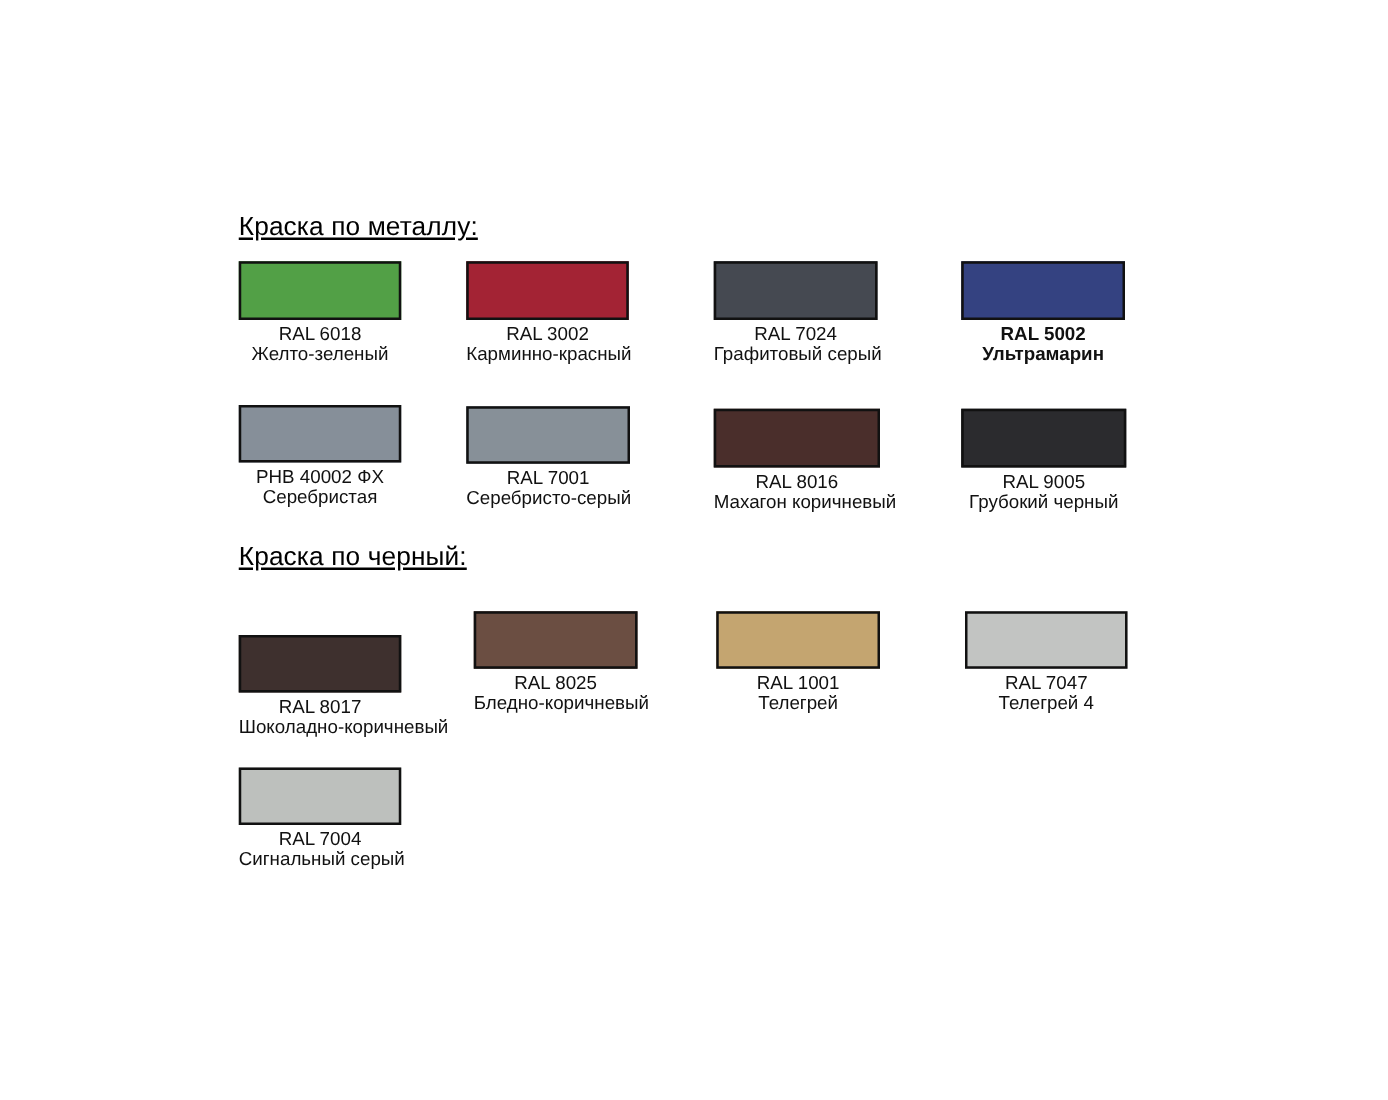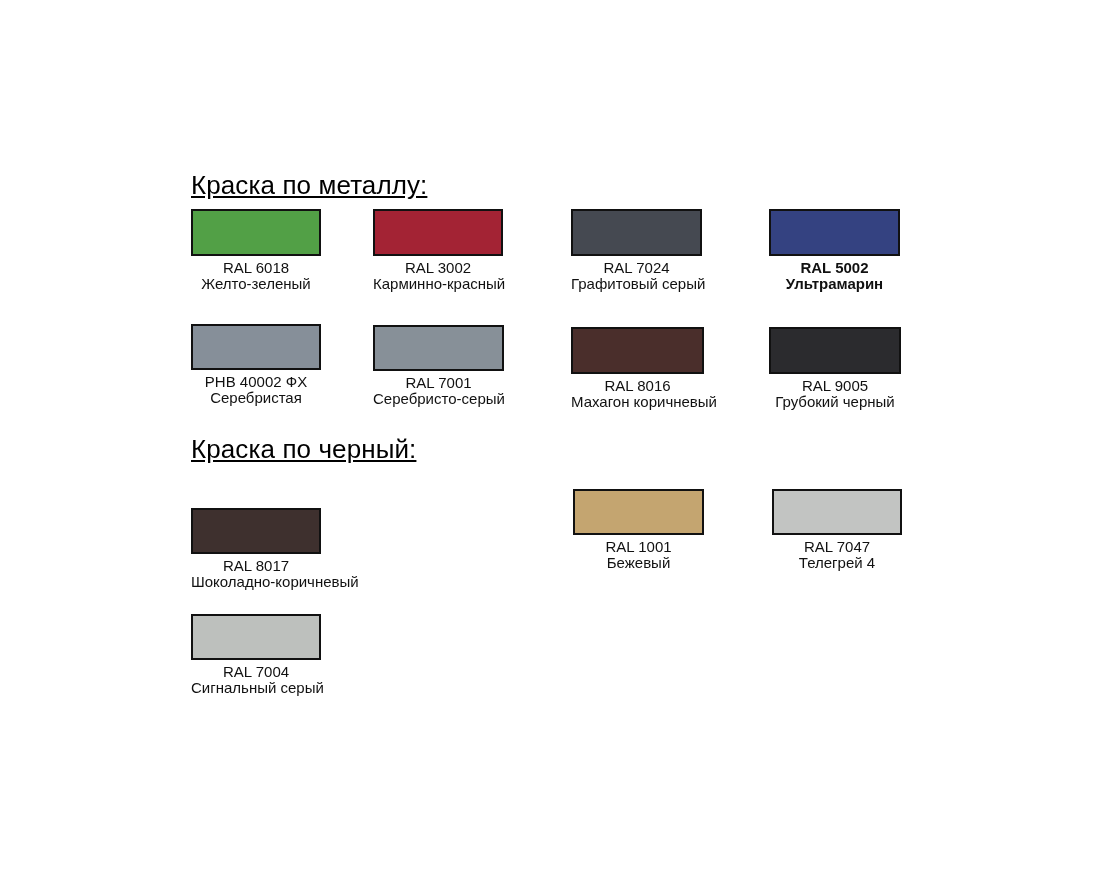--- a/index.html
+++ b/index.html
@@ -18,21 +18,21 @@
 
   .page {
     position: absolute;
     left: 0; top: 0;
     width: 1110px;
     height: 880px;
   }
 
   .section-title {
     position: absolute;
-    font-size: 26px;
+    font-size: 21px;
     font-weight: normal;
     color: #000;
     text-decoration: underline;
     text-underline-offset: 2px;
     white-space: nowrap;
     letter-spacing: 0.1px;
   }
 
   .swatch-cell {
     position: absolute;
@@ -123,25 +123,32 @@
       </div>
     </div>
     <div class="section-title" style="left: 191px; top: 434px;">Краска по черный:</div>
     <div class="swatch-cell" style="left: 191px; top: 508px; width: 130px;">
       <div class="swatch-chip" style="width: 130px; height: 46px; margin-left: 0px; background: rgb(62, 48, 46);"></div>
       <div class="swatch-caption">
         <span class="swatch-code">RAL 8017</span>
         <span class="swatch-name">Шоколадно-коричневый</span>
       </div>
     </div>
+    <div class="swatch-cell" style="left: 379px; top: 489px; width: 131px;">
+      <div class="swatch-chip" style="width: 131px; height: 46px; margin-left: 0px; background: rgb(107, 78, 66);"></div>
+      <div class="swatch-caption">
+        <span class="swatch-code">RAL 8025</span>
+        <span class="swatch-name">Бледно-коричневый</span>
+      </div>
+    </div>
     <div class="swatch-cell" style="left: 573px; top: 489px; width: 131px;">
       <div class="swatch-chip" style="width: 131px; height: 46px; margin-left: 0px; background: rgb(196, 165, 112);"></div>
       <div class="swatch-caption">
         <span class="swatch-code">RAL 1001</span>
-        <span class="swatch-name">Бежевый</span>
+        <span class="swatch-name">Телегрей</span>
       </div>
     </div>
     <div class="swatch-cell" style="left: 772px; top: 489px; width: 130px;">
       <div class="swatch-chip" style="width: 130px; height: 46px; margin-left: 0px; background: rgb(194, 196, 194);"></div>
       <div class="swatch-caption">
         <span class="swatch-code">RAL 7047</span>
         <span class="swatch-name">Телегрей 4</span>
       </div>
     </div>
     <div class="swatch-cell" style="left: 191px; top: 614px; width: 130px;">

